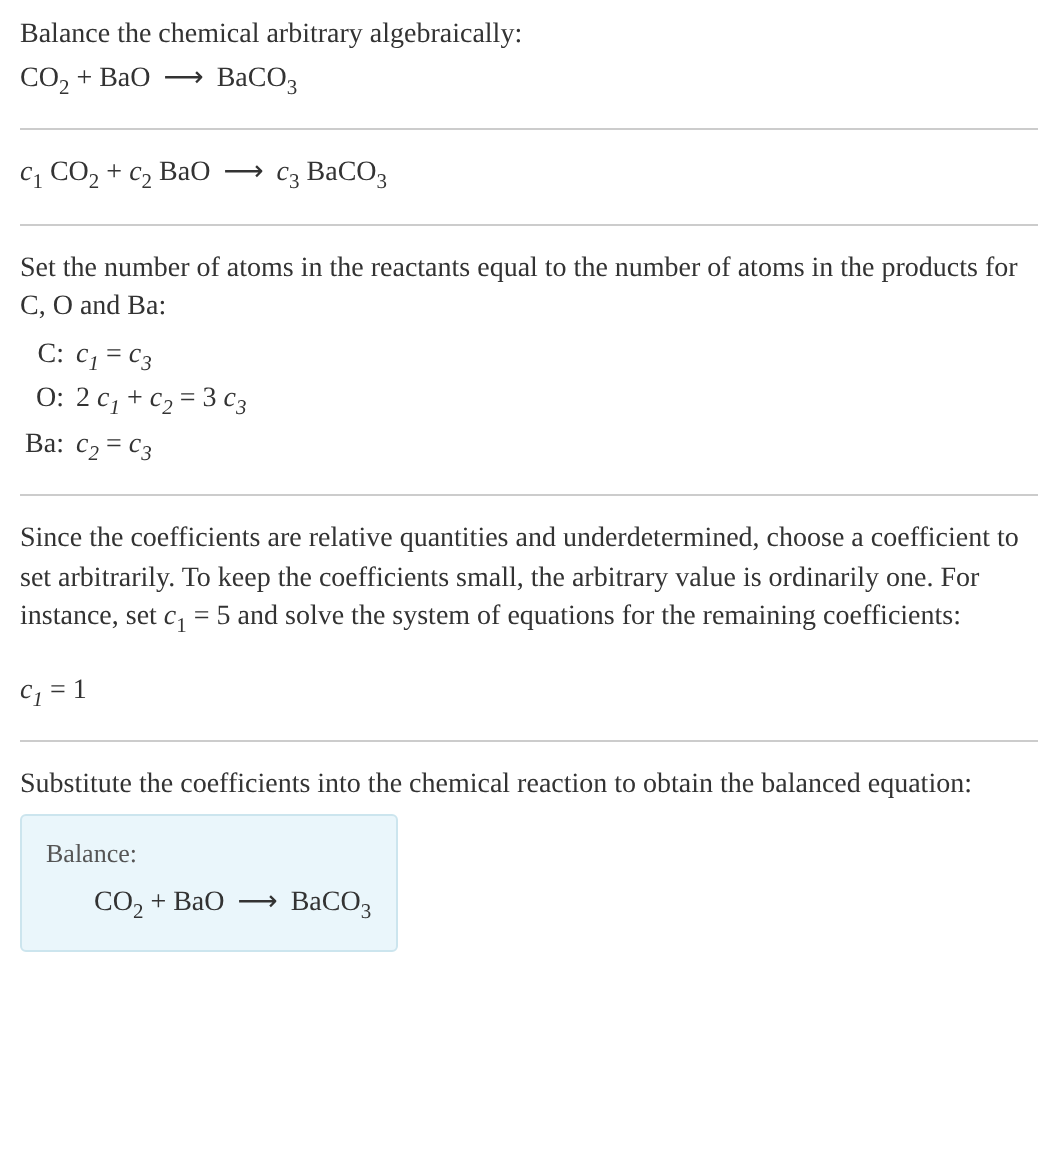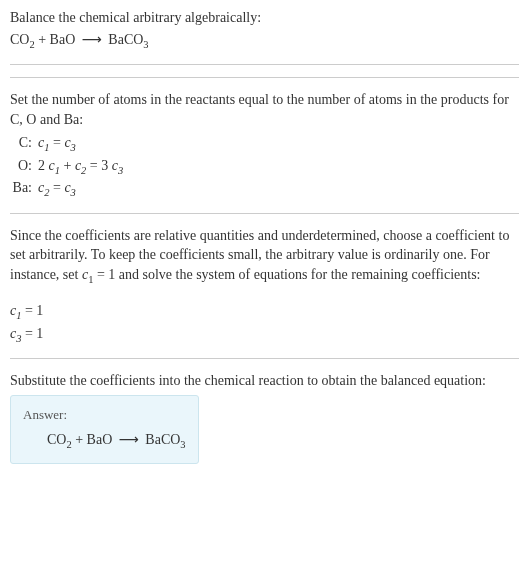--- a/index.html
+++ b/index.html
@@ -82,20 +82,23 @@
 <div class="section">
   <div>Balance the chemical arbitrary algebraically:</div>
   <div class="equation">
     <span>CO</span><sub>2</sub><span> + BaO </span><span class="arrow">⟶</span><span> BaCO</span><sub>3</sub>
   </div>
 </div>
 
 <hr>
 
 <div class="section">
+  <div class="equation">
+    <span class="italic">c</span><sub>1</sub><span> CO</span><sub>2</sub><span> + </span><span class="italic">c</span><sub>2</sub><span> BaO </span><span class="arrow">⟶</span><span> </span><span class="italic">c</span><sub>3</sub><span> BaCO</span><sub>3</sub>
+  </div>
 </div>
 
 <hr>
 
 <div class="section">
   <div>Set the number of atoms in the reactants equal to the number of atoms in the products for C, O and Ba:</div>
   <div class="atom-table">
     <div class="atom-row">
       <div class="atom-label">C:</div>
       <div class="atom-eq">
@@ -114,35 +117,32 @@
         <span>c</span><sub>2</sub><span style="font-style:normal"> = </span><span>c</span><sub>3</sub>
       </div>
     </div>
   </div>
 </div>
 
 <hr>
 
 <div class="section">
   <div>
-    <span>Since the coefficients are relative quantities and underdetermined, choose a coefficient to set arbitrarily. To keep the coefficients small, the arbitrary value is ordinarily one. For instance, set </span><span class="italic">c</span><sub>1</sub><span> = 1 and solve the system of equations for the remaining coefficients:</span>
+    <span>Since the coefficients are relative quantities and underdetermined, choose a coefficient to set arbitrarily. To keep the coefficients small, the arbitrary value is ordinarily one. For instance, set </span><span class="italic">c</span><sub>1</sub><span> = 5 and solve the system of equations for the remaining coefficients:</span>
   </div>
   <div class="coeff-list">
     <div class="coeff-row">
       <span>c</span><sub>1</sub><span style="font-style:normal"> = 1</span>
-    </div>
-    <div class="coeff-row">
-      <span>c</span><sub>3</sub><span style="font-style:normal"> = 1</span>
     </div>
   </div>
 </div>
 
 <hr>
 
 <div class="section">
   <div>Substitute the coefficients into the chemical reaction to obtain the balanced equation:</div>
   <div class="answer-box">
-    <div class="answer-label">Answer:</div>
+    <div class="answer-label">Balance:</div>
     <div class="answer-eq">
       <span>CO</span><sub>2</sub><span> + BaO </span><span class="arrow">⟶</span><span> BaCO</span><sub>3</sub>
     </div>
   </div>
 </div>
 
 </body></html>

